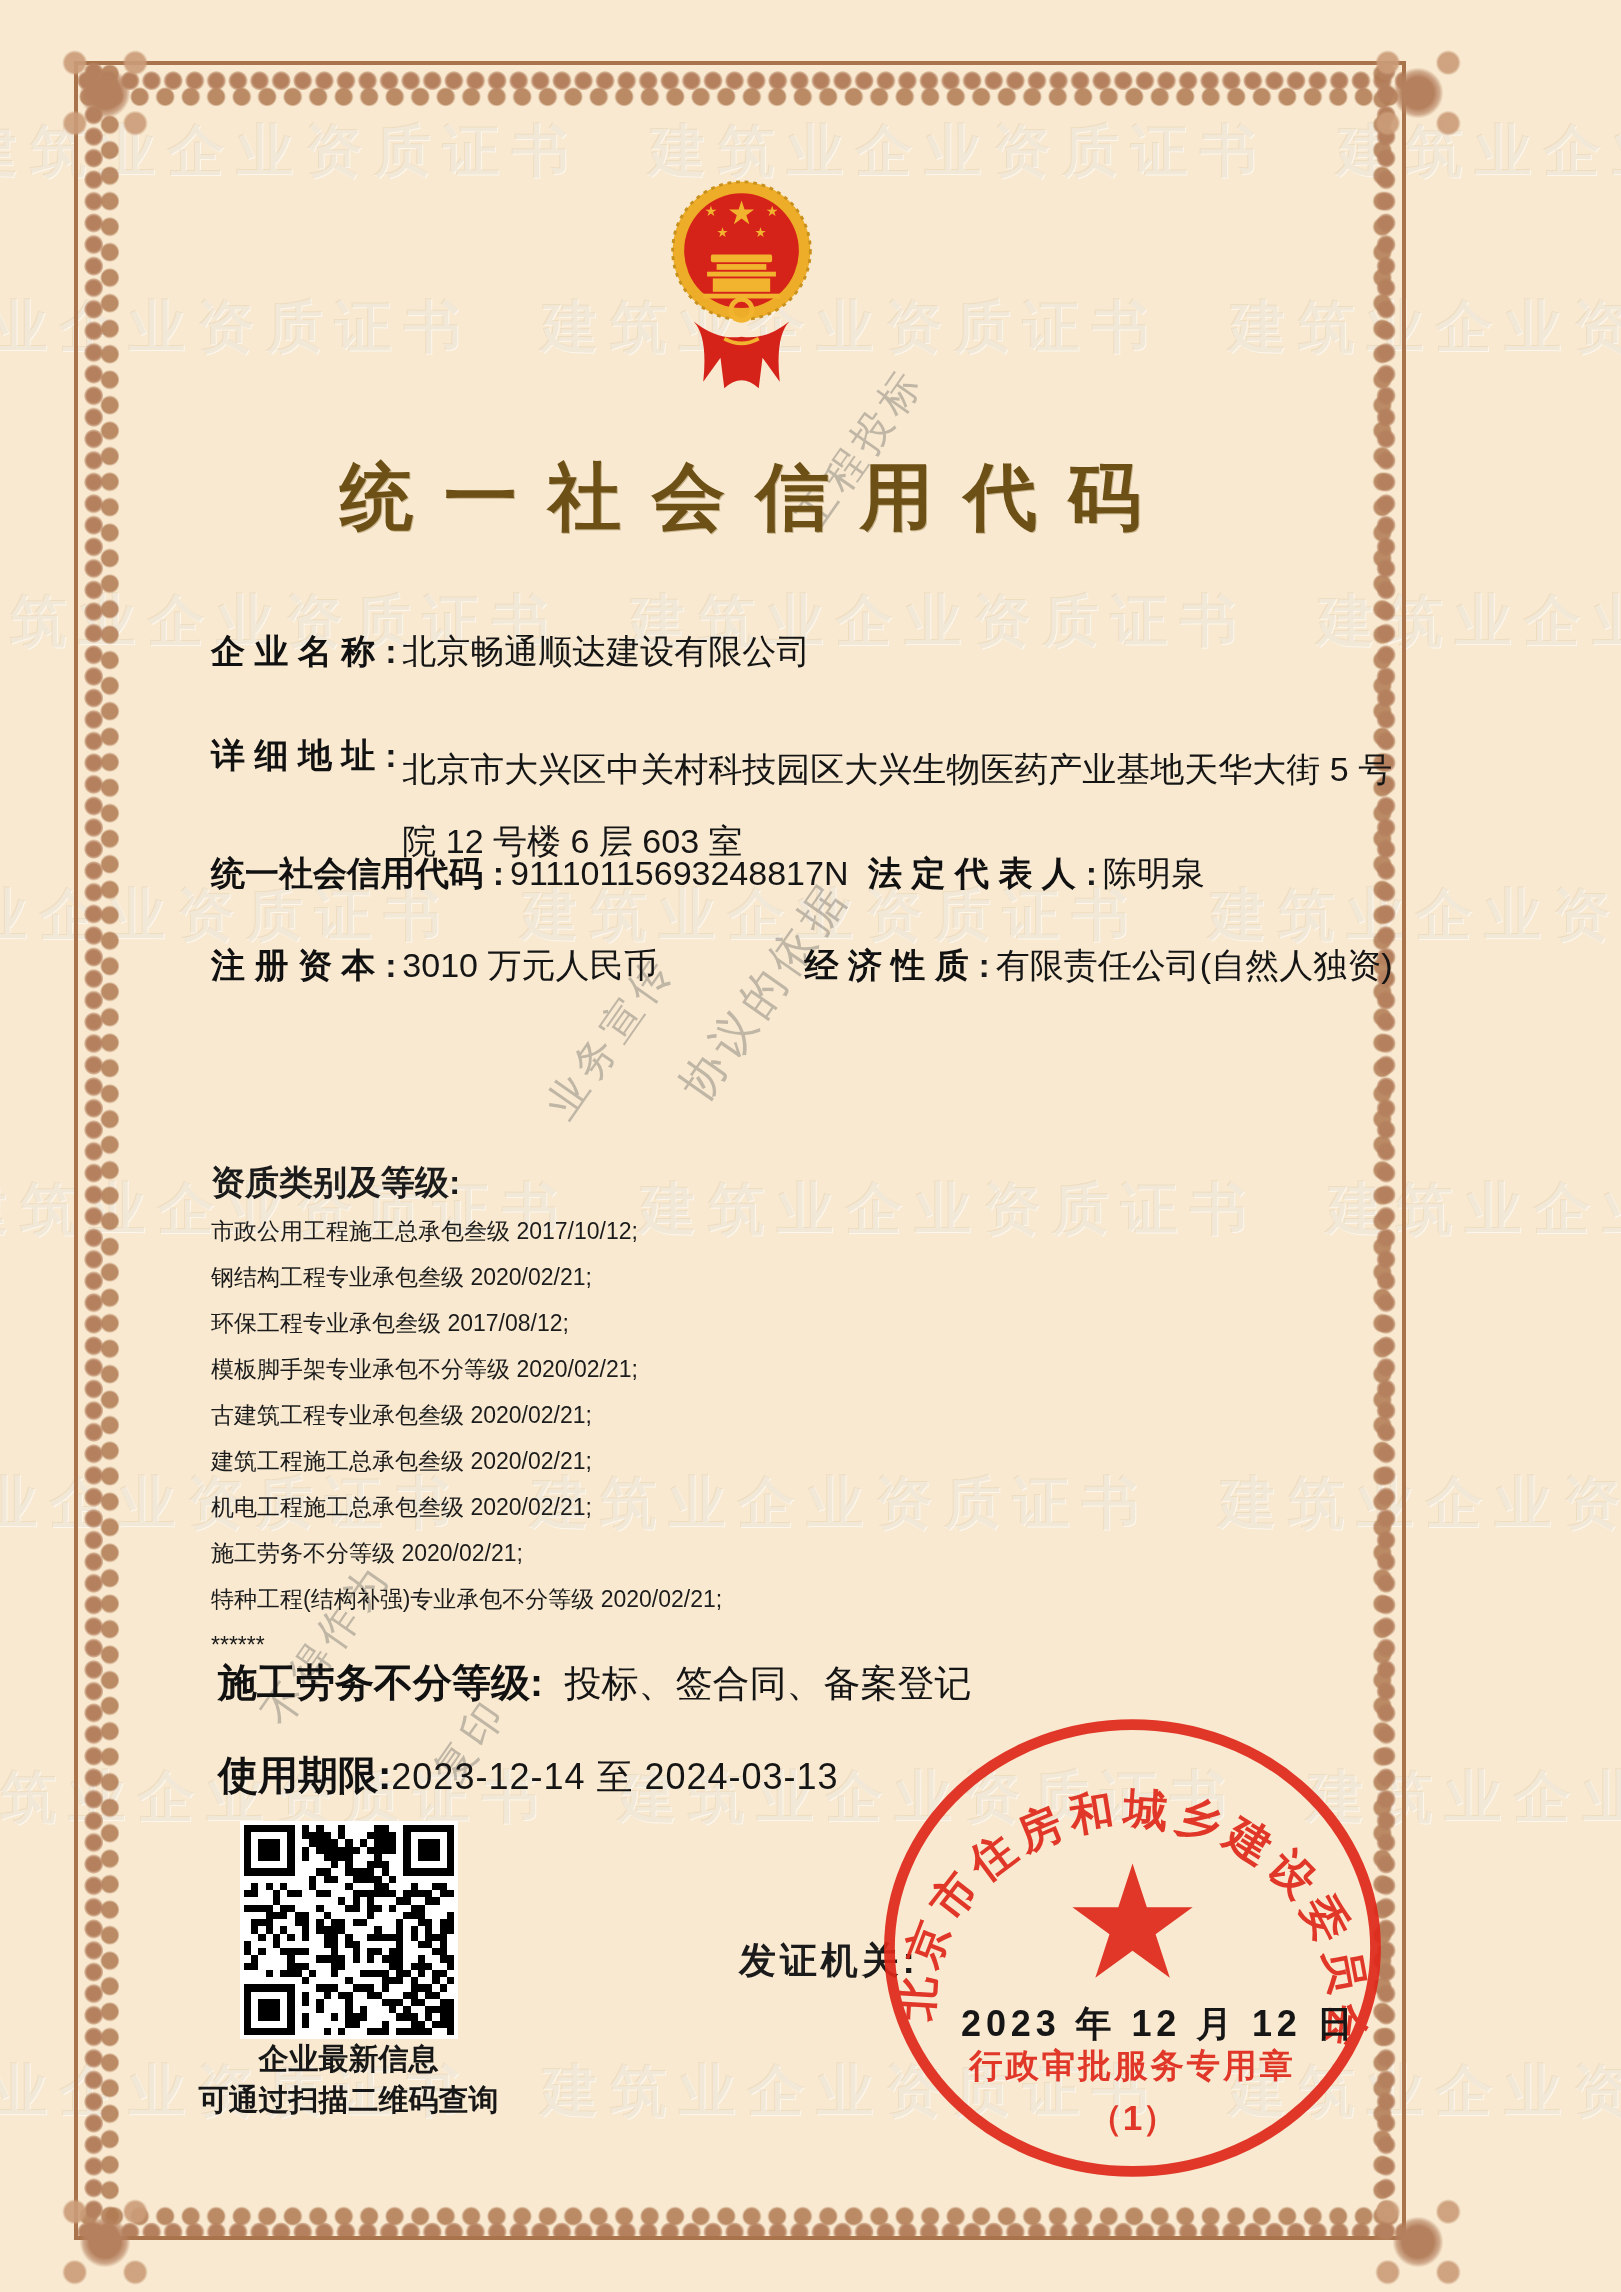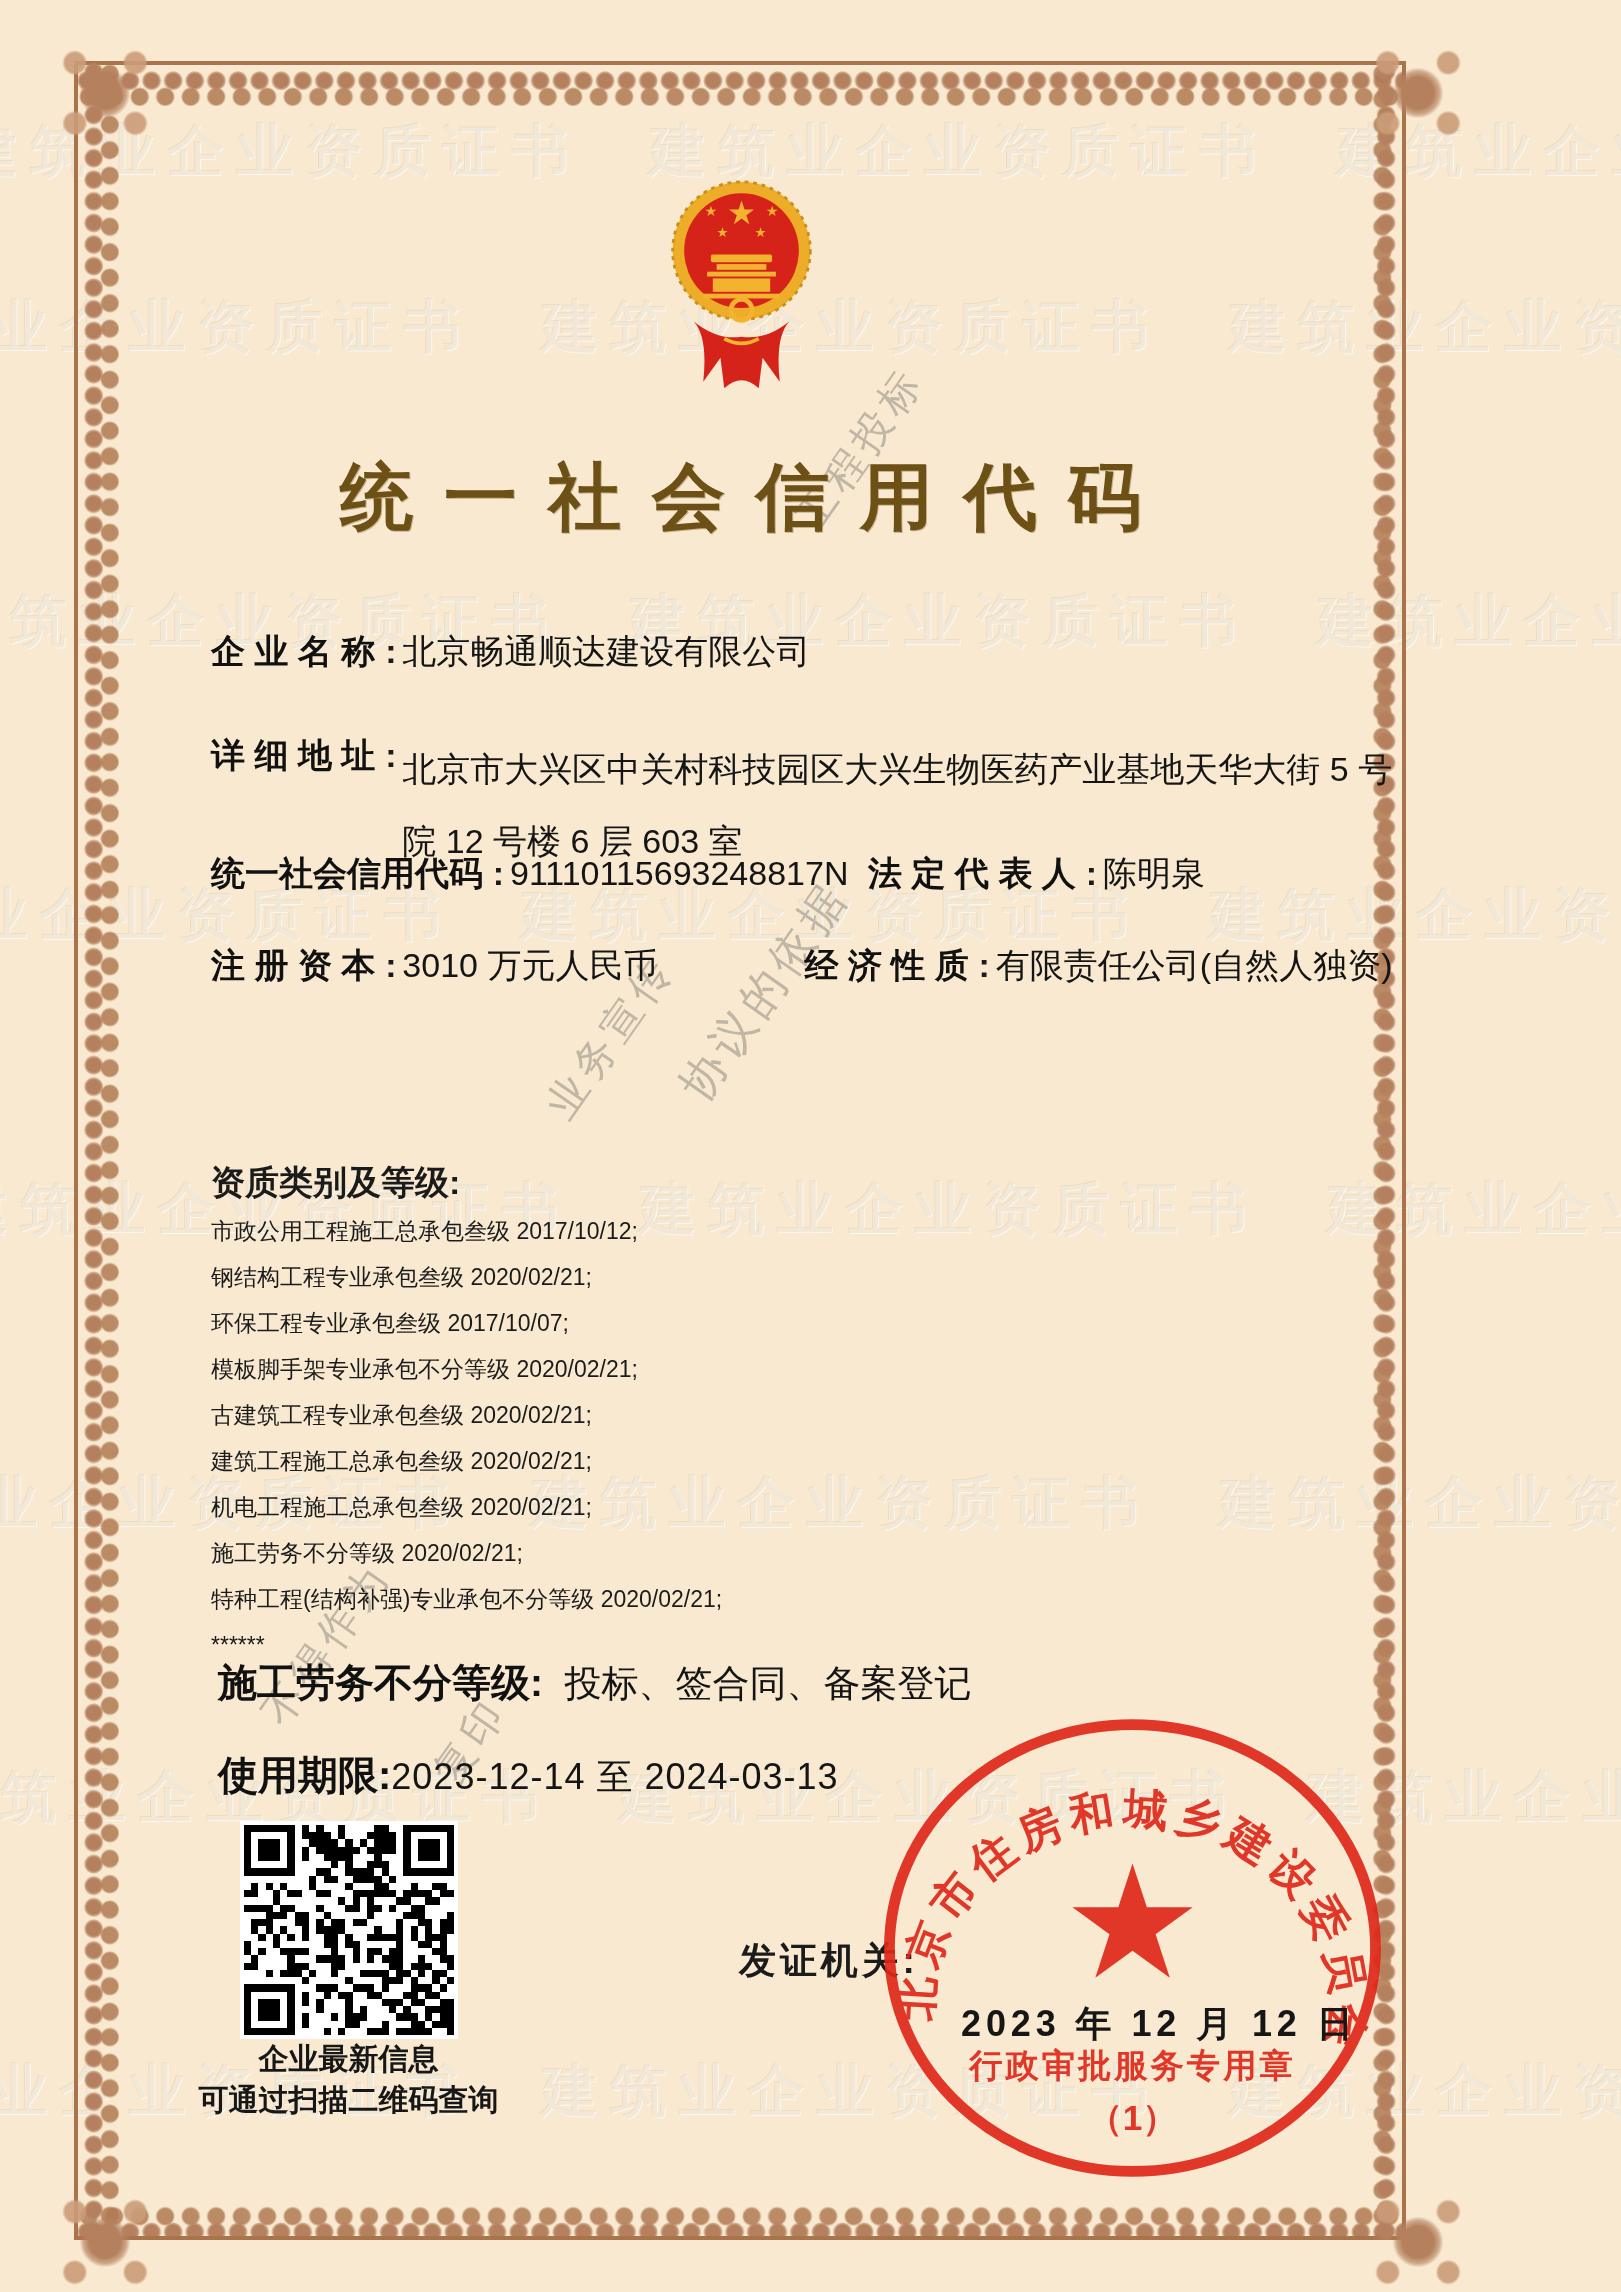--- a/index.html
+++ b/index.html
@@ -185,21 +185,21 @@
 
   <div class="row r-capital">
     <span class="lab">注 册 资 本</span><span class="colon">:</span><span class="val">3010 万元人民币</span><span class="gap-mid"></span><span class="lab">经 济 性 质</span><span class="colon">:</span><span class="val">有限责任公司(自然人独资)</span>
   </div>
 
 
   <div class="row q-head">资质类别及等级:</div>
   <div class="q-list">
     <div>市政公用工程施工总承包叁级 2017/10/12;</div>
     <div>钢结构工程专业承包叁级 2020/02/21;</div>
-    <div>环保工程专业承包叁级 2017/10/07;</div>
+    <div>环保工程专业承包叁级 2017/08/12;</div>
     <div>模板脚手架专业承包不分等级 2020/02/21;</div>
     <div>古建筑工程专业承包叁级 2020/02/21;</div>
     <div>建筑工程施工总承包叁级 2020/02/21;</div>
     <div>机电工程施工总承包叁级 2020/02/21;</div>
     <div>施工劳务不分等级 2020/02/21;</div>
     <div>特种工程(结构补强)专业承包不分等级 2020/02/21;</div>
     <div>******</div>
   </div>
 
   <div class="row r-purpose">

